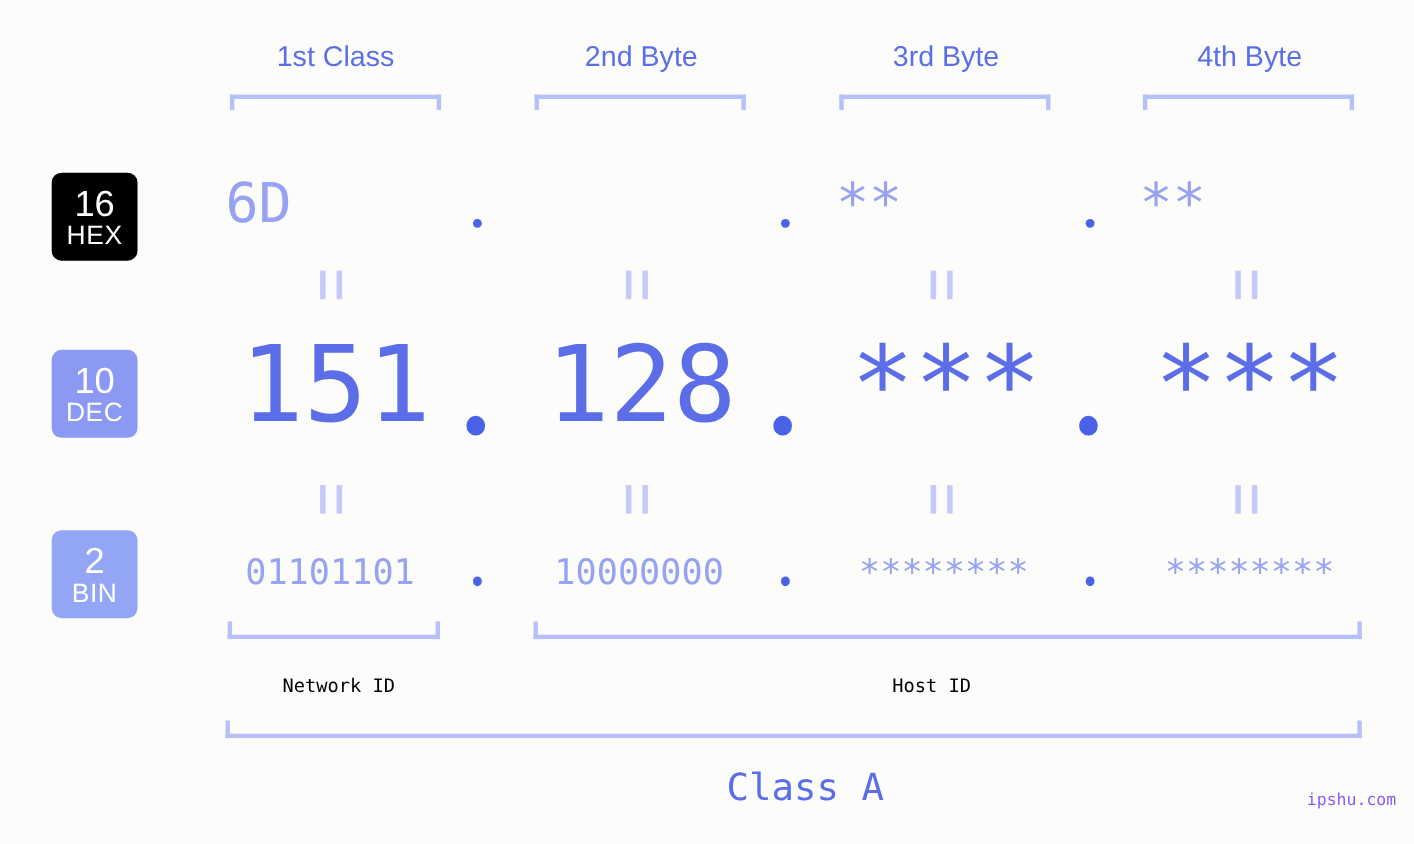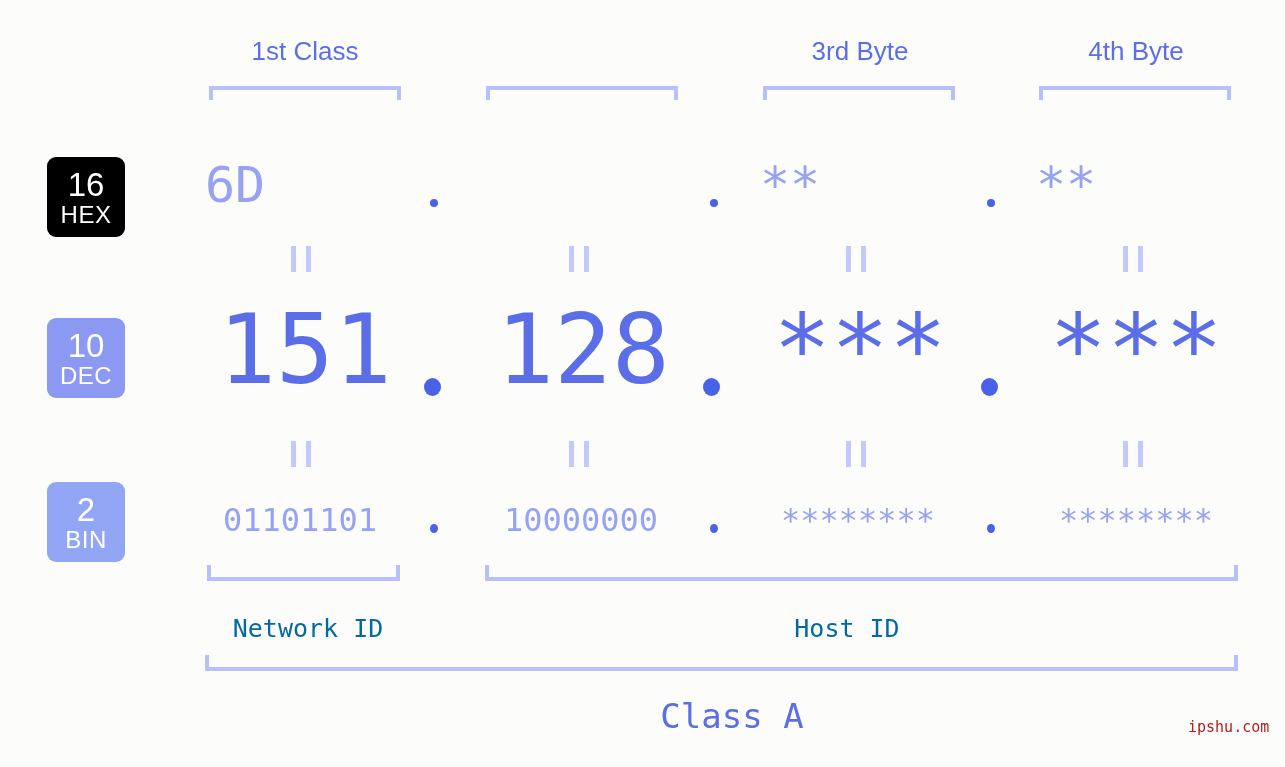--- a/index.html
+++ b/index.html
@@ -115,45 +115,46 @@
   .eqmark i {
     display: block;
     width: 5px;
     height: 26px;
     background: #c3caf9;
   }
 
   
   .id-label {
     font-family: "DejaVu Sans Mono", monospace;
-    font-size: 25px;
-    color: #0369a1;
+    font-size: 17px;
+    color: #000000;
     text-align: center;
     white-space: nowrap;
   }
   .class-label {
     font-family: "DejaVu Sans Mono", monospace;
     font-size: 34px;
     color: #5b6ee8;
     text-align: center;
     white-space: nowrap;
   }
   .watermark {
     font-family: "DejaVu Sans Mono", monospace;
     font-size: 15px;
-    color: #b91c1c;
+    color: #8b5cf6;
     white-space: nowrap;
   }
 </style>
 </head>
 <body>
 
 <div id="stage">
 
   <div class="abs byte-label" style="left:205px; top:36px; width:200px;">1st Class</div>
+  <div class="abs byte-label" style="left:483px; top:36px; width:200px;">2nd Byte</div>
   <div class="abs byte-label" style="left:760px; top:36px; width:200px;">3rd Byte</div>
   <div class="abs byte-label" style="left:1036px; top:36px; width:200px;">4th Byte</div>
 
   <div class="abs bracket-top" style="left:209px; top:86px; width:192px;"></div>
   <div class="abs bracket-top" style="left:486px; top:86px; width:192px;"></div>
   <div class="abs bracket-top" style="left:763px; top:86px; width:192px;"></div>
   <div class="abs bracket-top" style="left:1039px; top:86px; width:192px;"></div>
 
   <div class="abs badge" style="left:47px; top:157px; background:#000000;">
     <span class="num">16</span>

